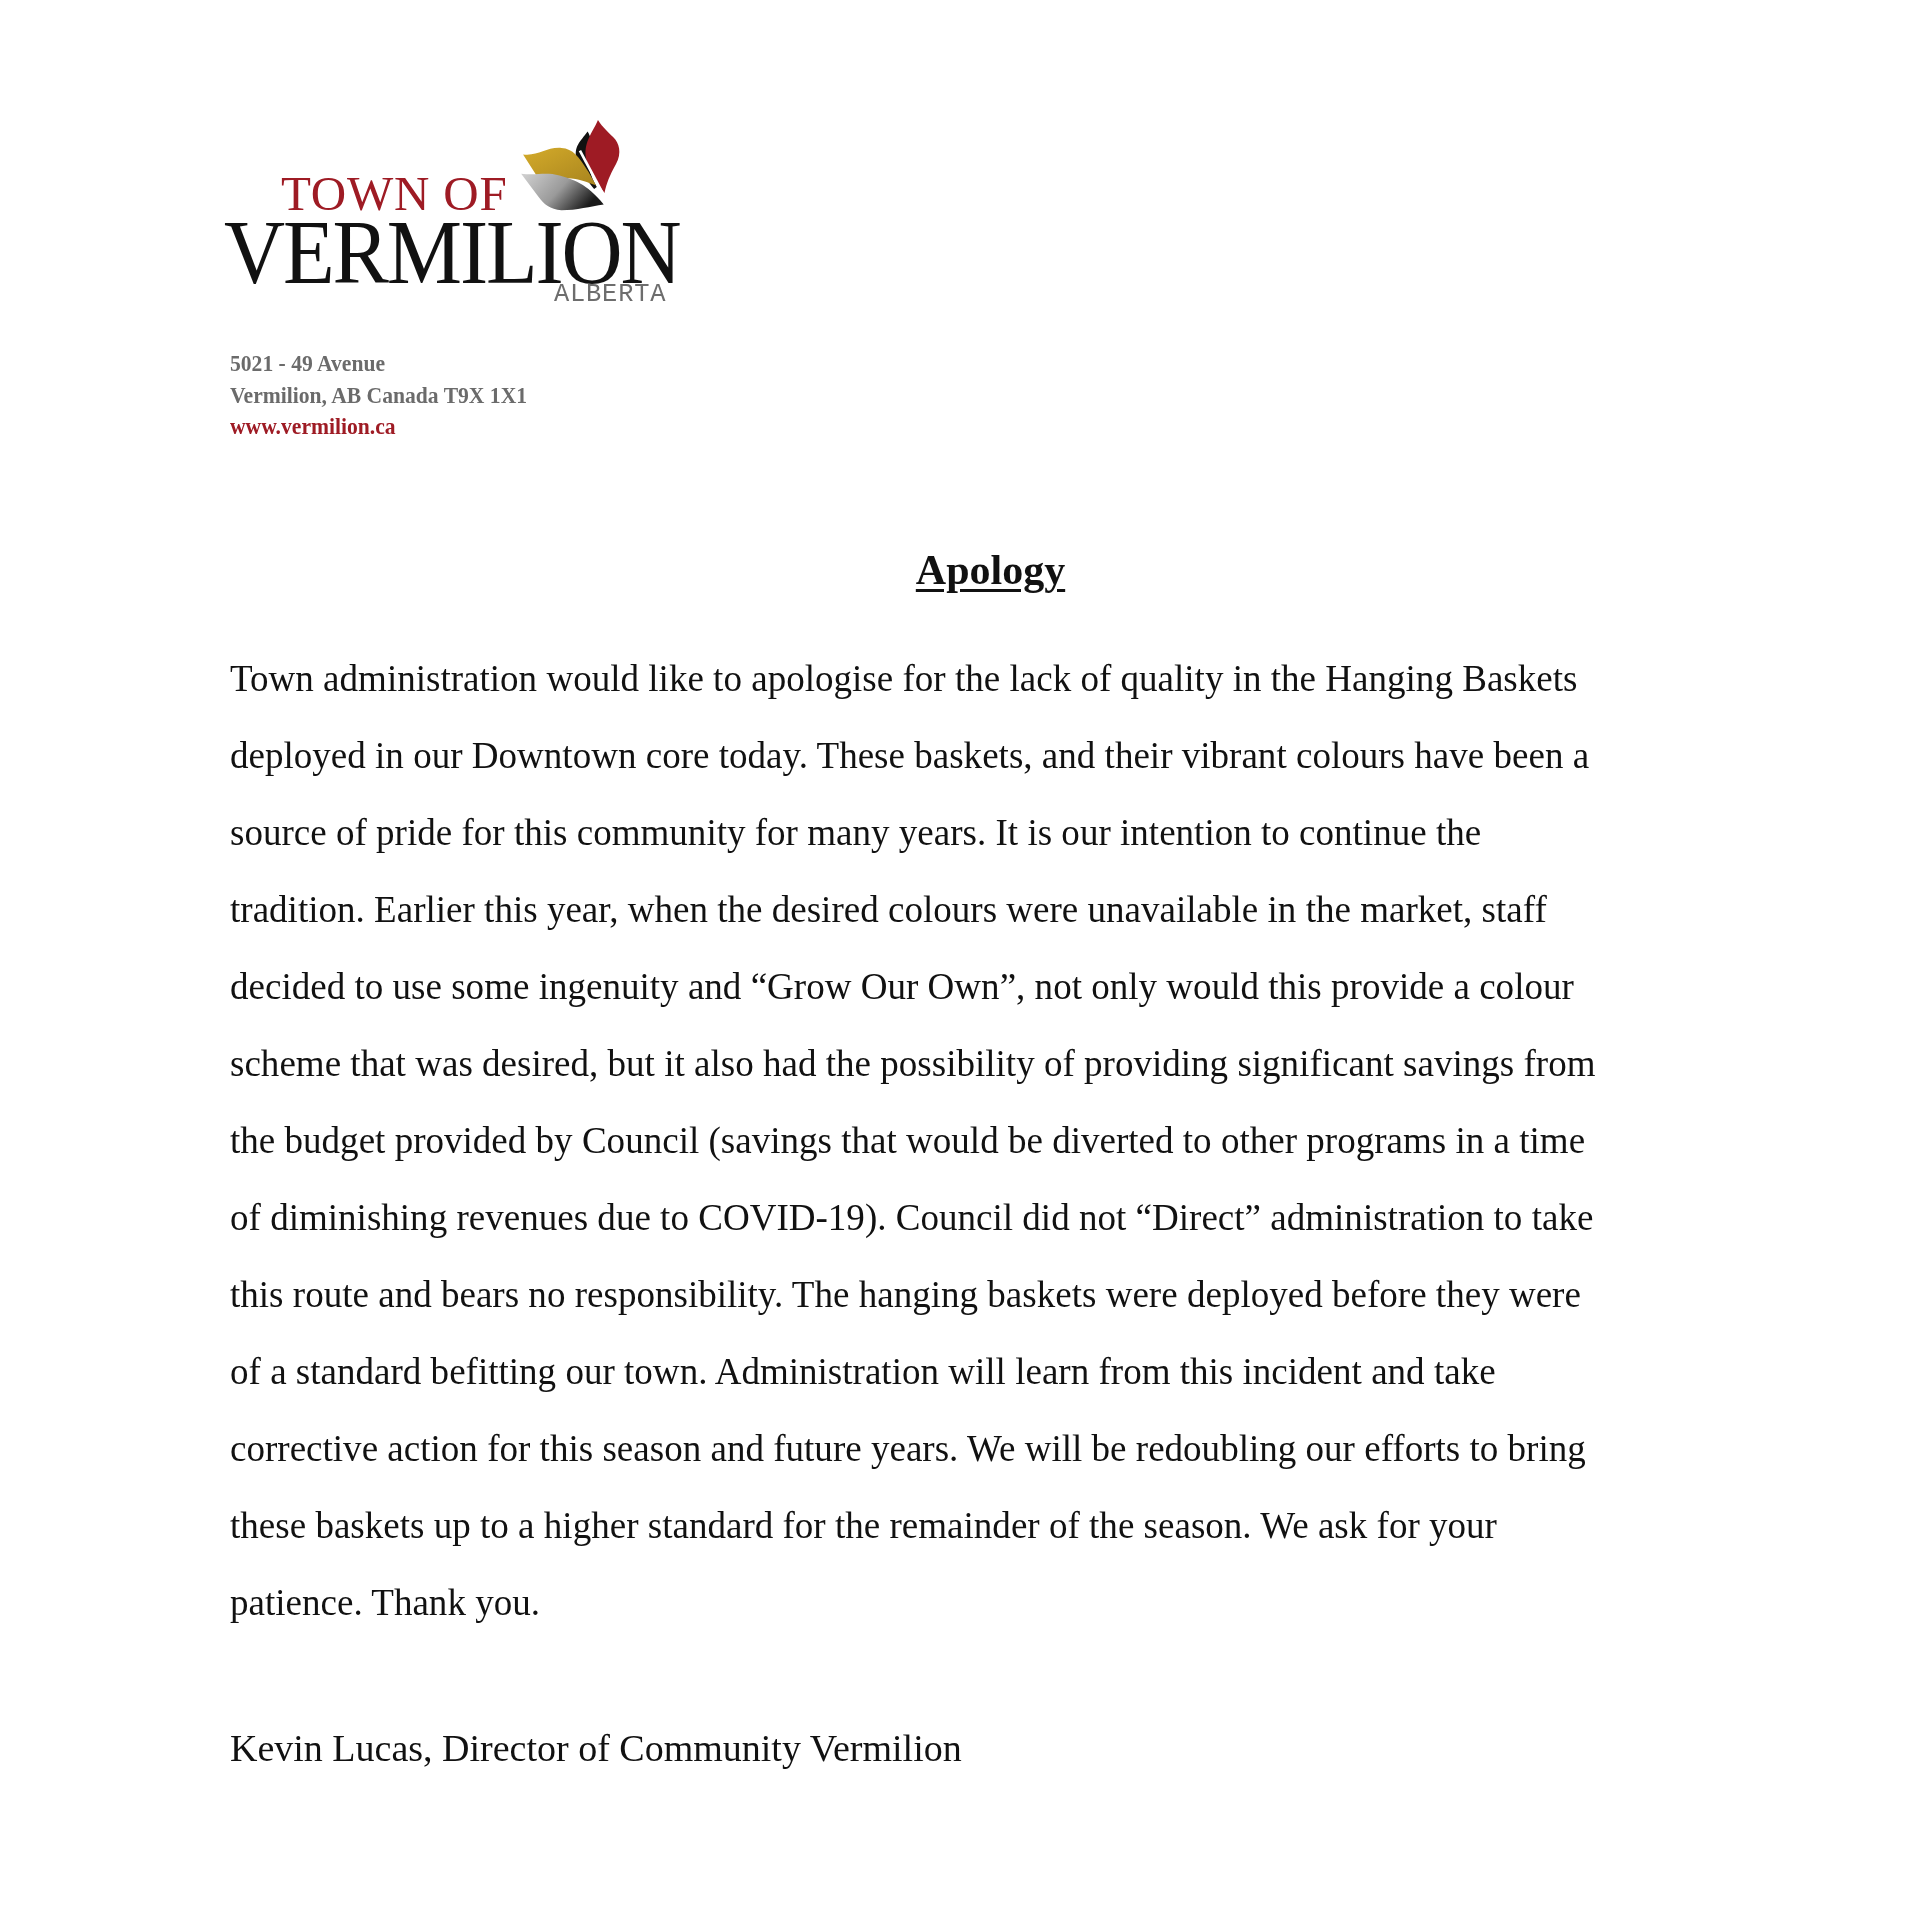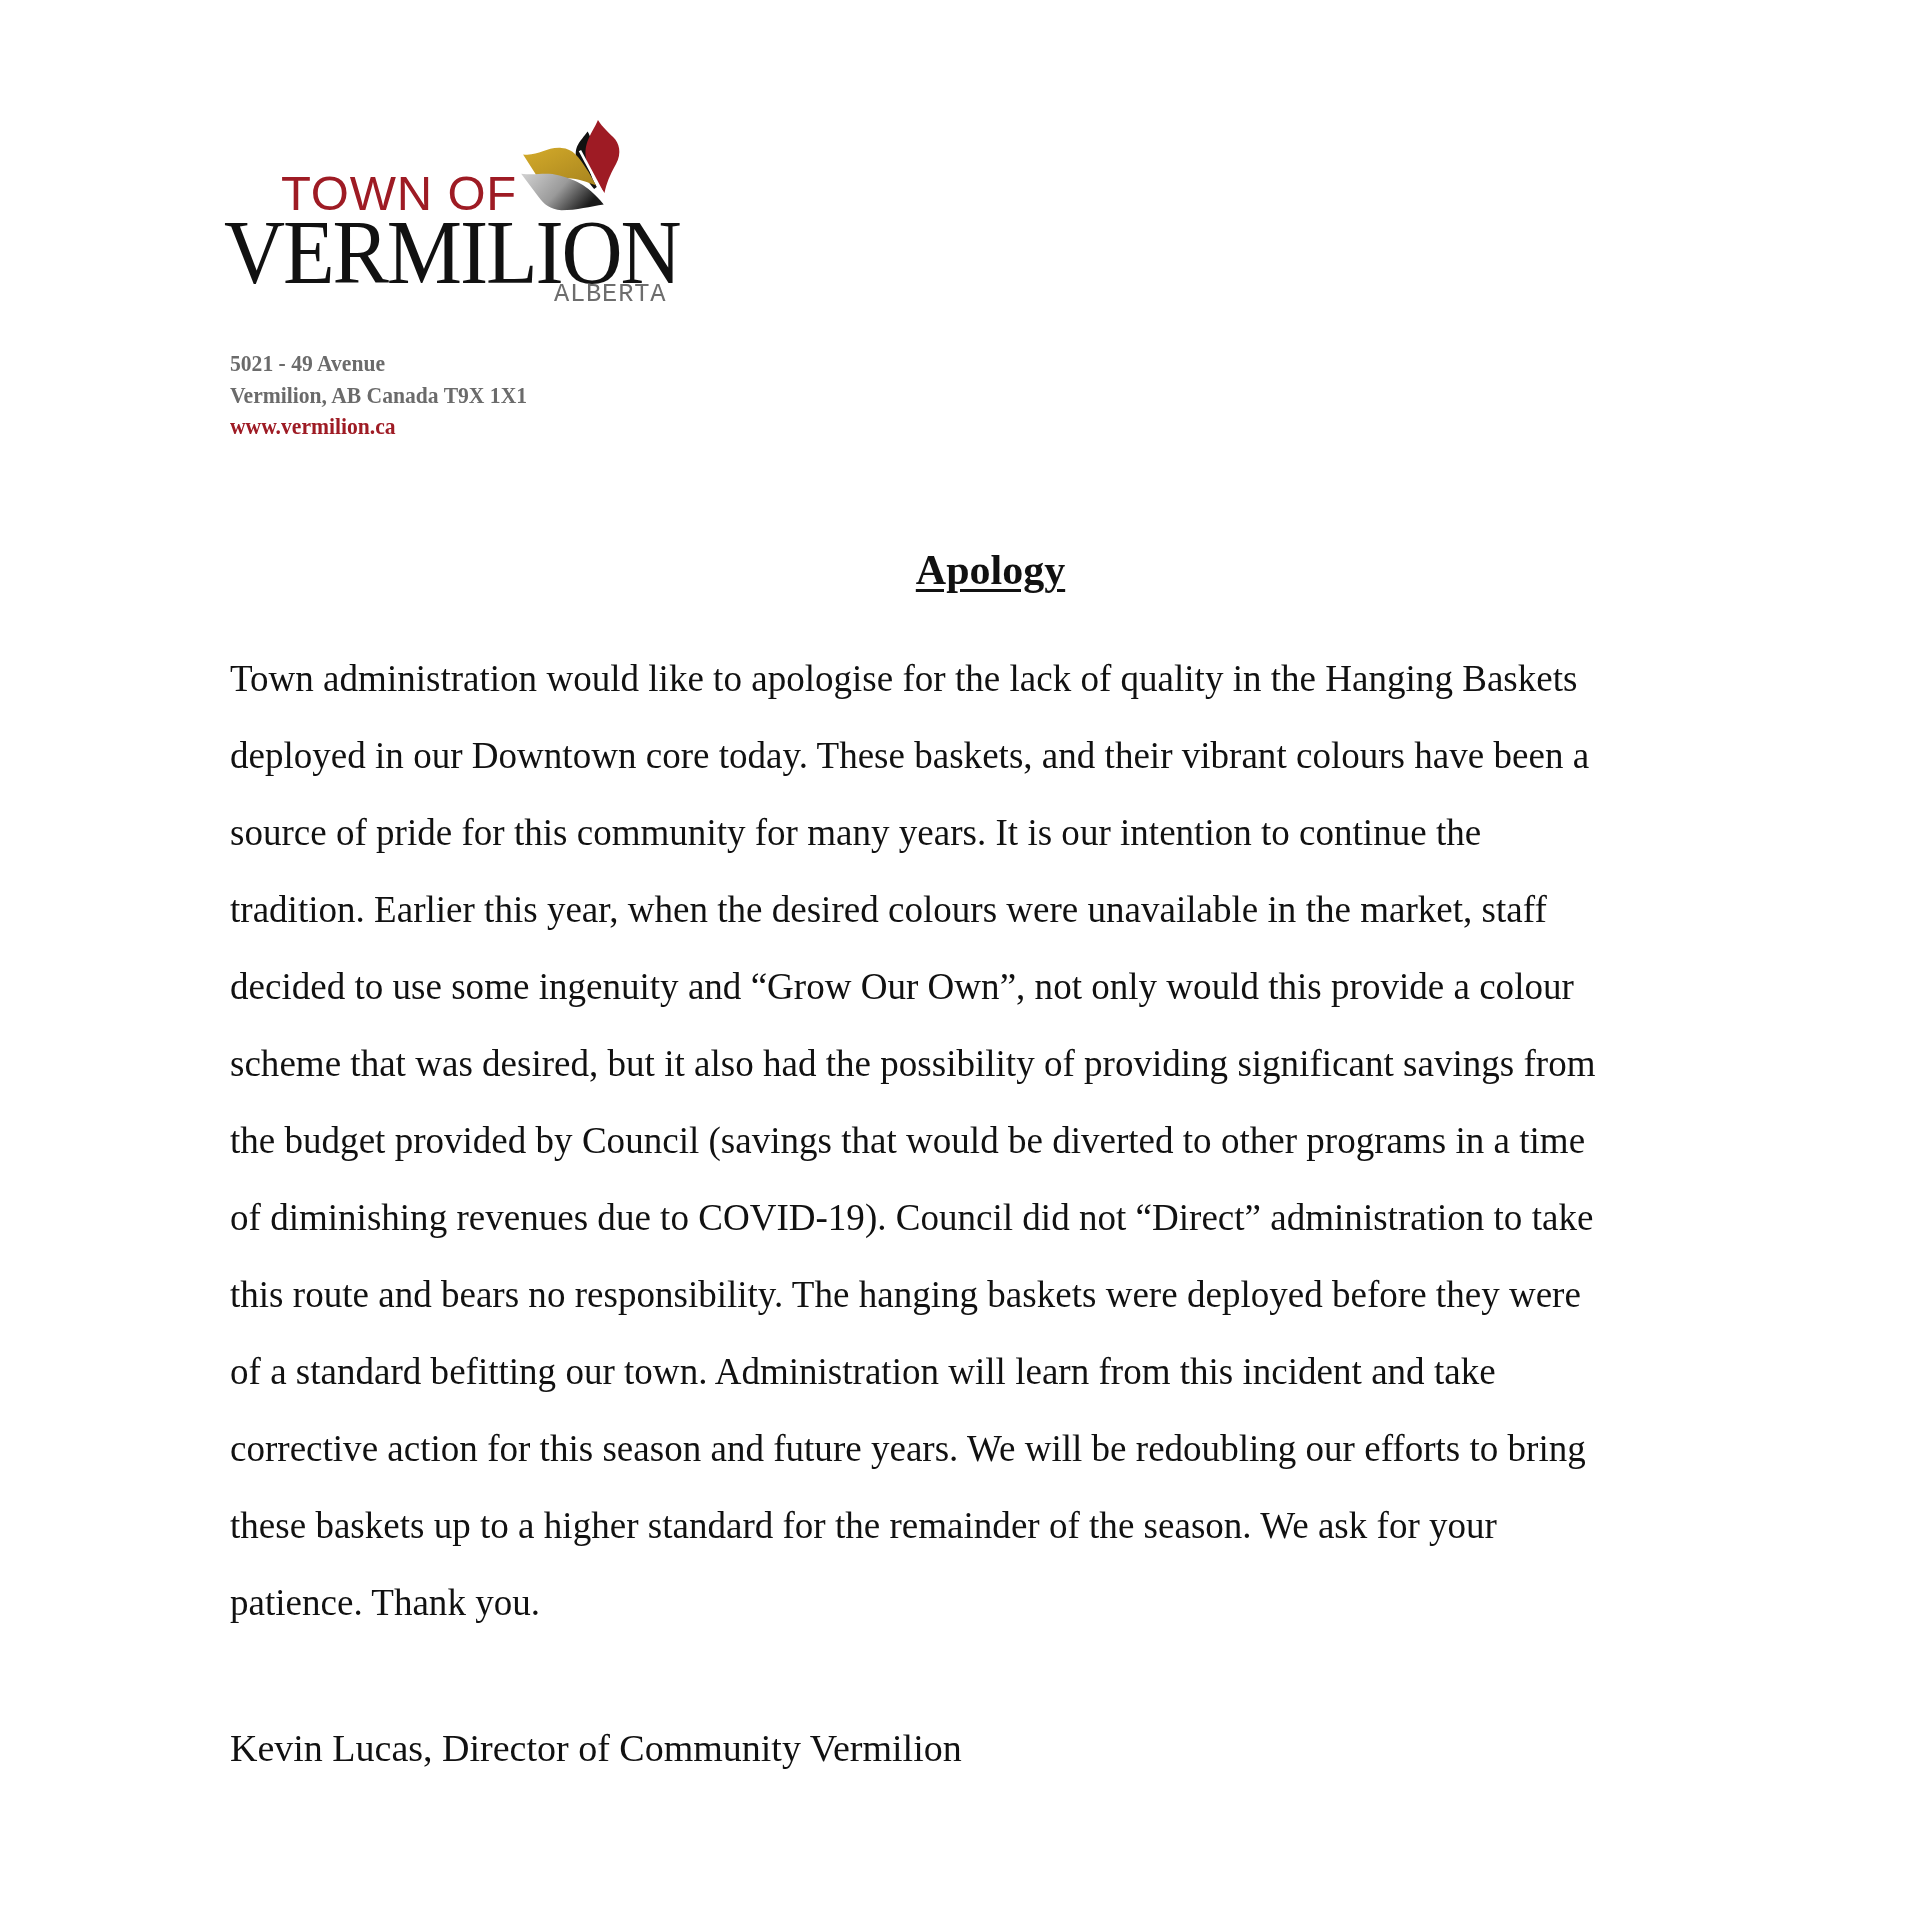--- a/index.html
+++ b/index.html
@@ -2,21 +2,21 @@
 <html style="font-size:6.2px"><head>
 <meta charset="utf-8">
 <style>
   html, body { margin: 0; padding: 0; background: #ffffff; }
   body { width: 1965px; height: 2542px; position: relative; overflow: hidden;
          font-family: "Liberation Serif", "DejaVu Serif", serif; color: #111111; }
 
   
   #logo { position: absolute; left: 216px; top: 116px; width: 478px; height: 200px; }
   #logo-town { position: absolute; left: 65px; top: 53px; font-size: 49px; line-height: 49px;
-               color: #9e1b24; letter-spacing: 0.8px; font-family: Liberation Sans, sans-serif; }
+               color: #9e1b24; letter-spacing: 0.8px; font-family: Liberation Serif, serif; }
   #logo-verm { position: absolute; left: 7.7px; top: 91px; font-size: 91px; line-height: 91px;
                color: #111111; letter-spacing: -2.3px; font-family: "Liberation Serif", serif;
                transform: scaleX(0.93); transform-origin: left top; }
   #logo-alb  { position: absolute; left: 338px; top: 166px; font-size: 25.4px; line-height: 25.4px;
                color: #6d6d6d; letter-spacing: 0.8px; font-family: Liberation Mono, monospace; }
   #logo-emblem { position: absolute; left: 299px; top: 1.9px; width: 116px; height: 96px; }
 
   
   .addr { position: absolute; left: 230px; font-size: 24px; line-height: 24px;
           font-family: "Liberation Serif", serif; font-weight: bold;

